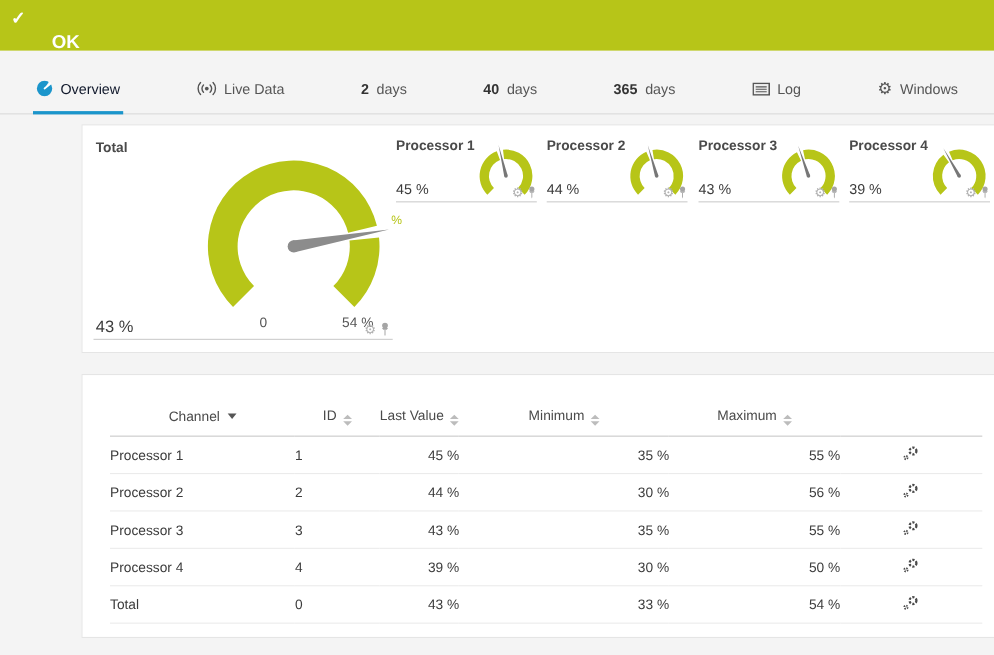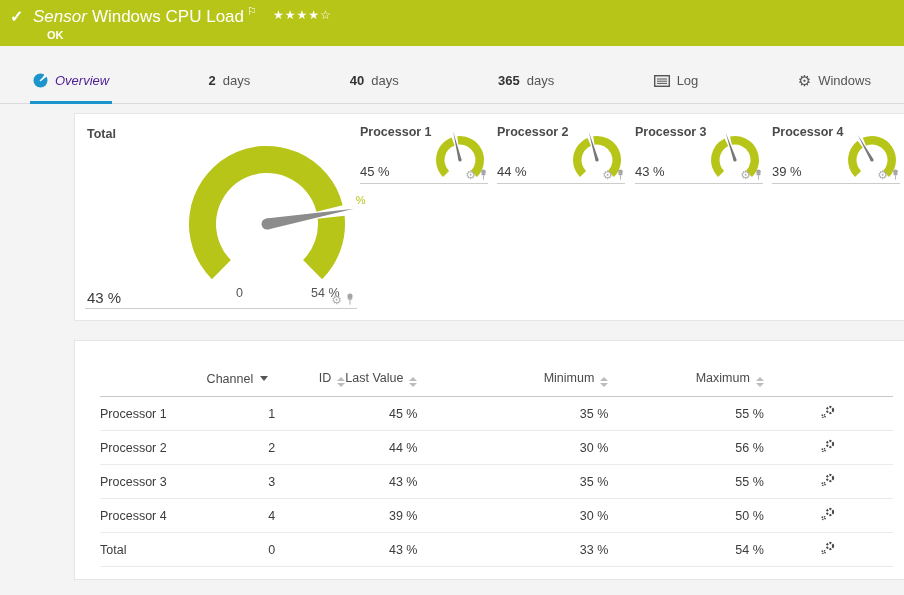--- a/index.html
+++ b/index.html
@@ -11,34 +11,34 @@
     position:relative;
     overflow:hidden;
   }
   
   .topbar { position:absolute; left:0; top:0; width:904px; height:46px; background:#b7c518; color:#fff; }
   .topbar .check { position:absolute; left:10px; top:7px; font-size:16px; font-weight:bold; }
   .titleline { position:absolute; left:33px; top:5px; font-size:17px; white-space:nowrap; }
   .t-prefix { font-style:italic; margin-right:5px; }
   .flag { font-size:11px; vertical-align:7px; margin-left:3px; }
   .stars { font-size:12px; letter-spacing:1px; margin-left:16px; vertical-align:3px; }
-  .statusline { position:absolute; left:47px; top:29px; font-size:11px; font-weight:bold; }
+  .statusline { position:absolute; left:47px; top:29px; font-size:17px; font-weight:bold; }
 
   
   .tabbar {
     position:absolute; left:0; top:60px; width:904px; height:44px;
     display:flex; justify-content:space-between; padding:0 30px;
     border-bottom:1px solid #dadada;
   }
   .tab {
     display:flex; align-items:center; gap:7px;
     font-size:13px; color:#555; height:44px; padding:0 3px;
     border-bottom:3px solid transparent; cursor:pointer; white-space:nowrap;
   }
-  .tab.active { color:#4c1d95; border-bottom-color:#1b95cb;font-style:italic; }
+  .tab.active { color:#0f172a; border-bottom-color:#1b95cb; }
   .tab .num { font-weight:bold; color:#333; }
   .tab svg, .tab .glyph { flex:0 0 auto; }
   .glyph { font-size:15px; color:#555; line-height:1; }
 
   
   .panel { position:absolute; background:#fff; border:1px solid #e5e5e5;margin-left:44px; }
   .panel-gauges { left:30px; top:113px; width:843px; height:208px; }
   .panel-table  { left:30px; top:340px; width:843px; height:240px; }
 
   
@@ -56,51 +56,55 @@
   .proc-cell { position:absolute; top:10px; width:128px; height:60px; border-bottom:1px solid #ccc; }
   .proc-cell .cell-label { position:absolute; left:0; top:1px; }
   .proc-cell .proc-value { position:absolute; left:0; top:40px; font-size:13px; color:#3c3c3c; }
   .gauge-small { position:absolute; right:-2px; top:4px; overflow:visible; }
   .proc-cell .cell-icons { right:0; bottom:2px; }
   .p0 { left:285px; } .p1 { left:422px; } .p2 { left:560px; } .p3 { left:697px; }
 
   
   table.channels { position:absolute; left:25px; top:30px; width:793px; border-collapse:collapse; font-size:12.5px; }
   table.channels th {
-    font-weight:normal; color:#4a4a4a; text-align:right;
+    font-weight:normal; color:#4a4a4a; text-align:center;
     padding:0 0 9px 0; border-bottom:1px solid #c9c9c9; cursor:pointer; white-space:nowrap;
   }
   table.channels td { padding:7px 0; border-bottom:1px solid #ebebeb; color:#3c3c3c; }
   .col-right { text-align:right; }
   .col-icon  { text-align:center !important; }
   .sorts { display:inline-flex; flex-direction:column; gap:2px; margin-left:6px; vertical-align:1px; }
   .tri-up   { width:0; height:0; border-left:4px solid transparent; border-right:4px solid transparent; border-bottom:4px solid #bcbcbc; }
   .tri-down { width:0; height:0; border-left:4px solid transparent; border-right:4px solid transparent; border-top:4px solid #bcbcbc; }
   .tri-solid-down { display:inline-block; width:0; height:0; border-left:4px solid transparent; border-right:4px solid transparent; border-top:5px solid #555; margin-left:7px; vertical-align:2px; }
   .row-gears { cursor:pointer; }
 </style>
 </head>
 <body>
 
 <div class="topbar">
   <span class="check">✓</span>
-  <div class="titleline">
-    <span class="t-prefix">Sensor</span><span>Windows CPU Load</span><span class="flag">⚐</span><span class="stars"><span>★★★★</span><span>☆</span></span>
-  </div>
   <div class="statusline">OK</div>
 </div>
 
 <div class="tabbar">
   <div class="tab active">
     <svg width="15" height="15" viewBox="0 0 15 15">
       <circle cx="7.5" cy="7.5" r="7" fill="#1b95cb"></circle>
       <path d="M7.5 7.5 L13.6 2.6 A7 7 0 0 0 11.6 1.2 Z" fill="#fff" opacity="0.9"></path>
       <line x1="7.5" y1="7.5" x2="12.6" y2="3.4" stroke="#fff" stroke-width="1.6" stroke-linecap="round"></line>
     </svg>
     <span>Overview</span>
+  </div>
+  <div class="tab">
+    <svg width="18" height="13" viewBox="0 0 18 13">
+      <circle cx="9" cy="6.5" r="1.7" fill="#555"></circle>
+      <path d="M6 3.2 a4.6 4.6 0 0 0 0 6.6 M3.3 1 a8 8 0 0 0 0 11 M12 3.2 a4.6 4.6 0 0 1 0 6.6 M14.7 1 a8 8 0 0 1 0 11" fill="none" stroke="#555" stroke-width="1.3" stroke-linecap="round"></path>
+    </svg>
+    <span>Live Data</span>
   </div>
   <div class="tab">
     <span class="num">2</span>
     <span>days</span>
   </div>
   <div class="tab">
     <span class="num">40</span>
     <span>days</span>
   </div>
   <div class="tab">

